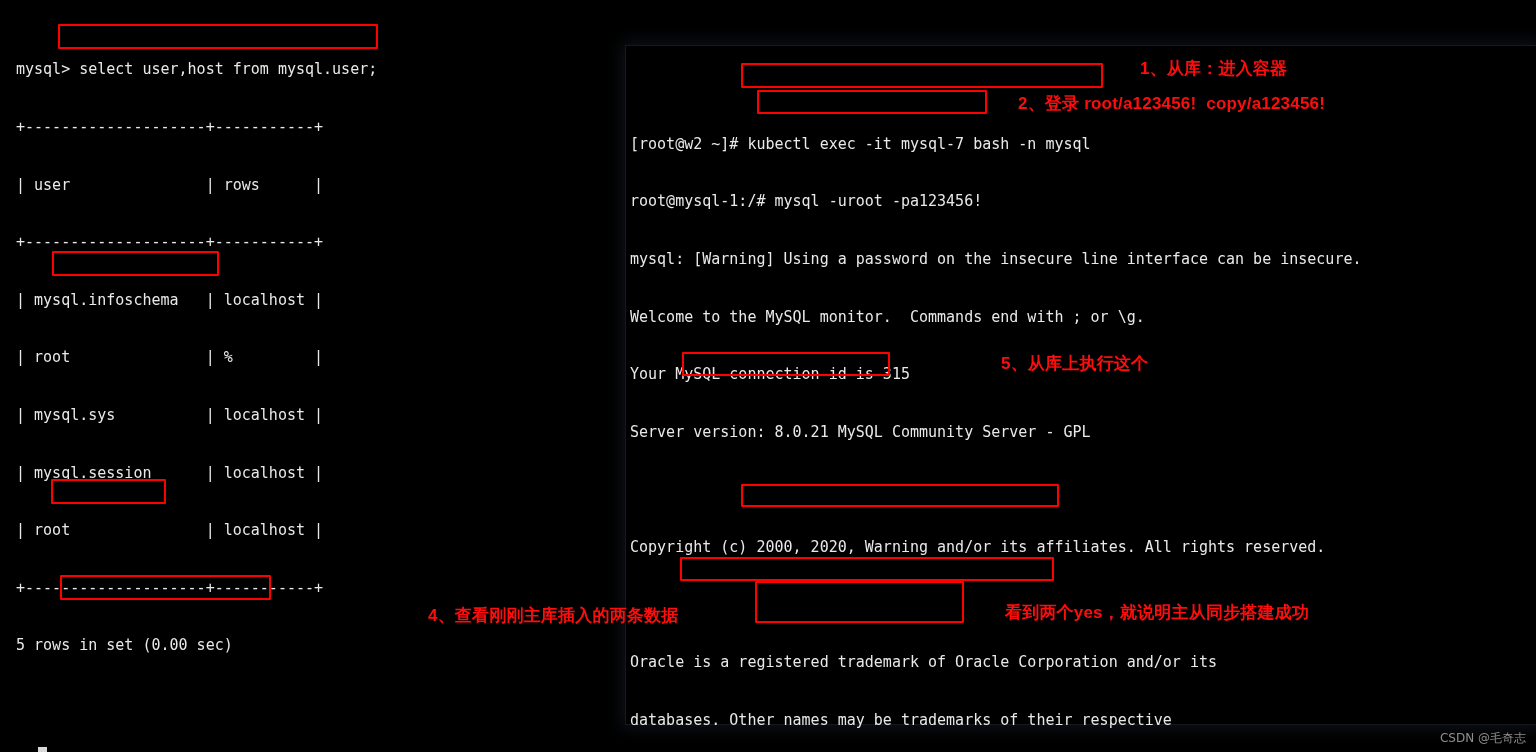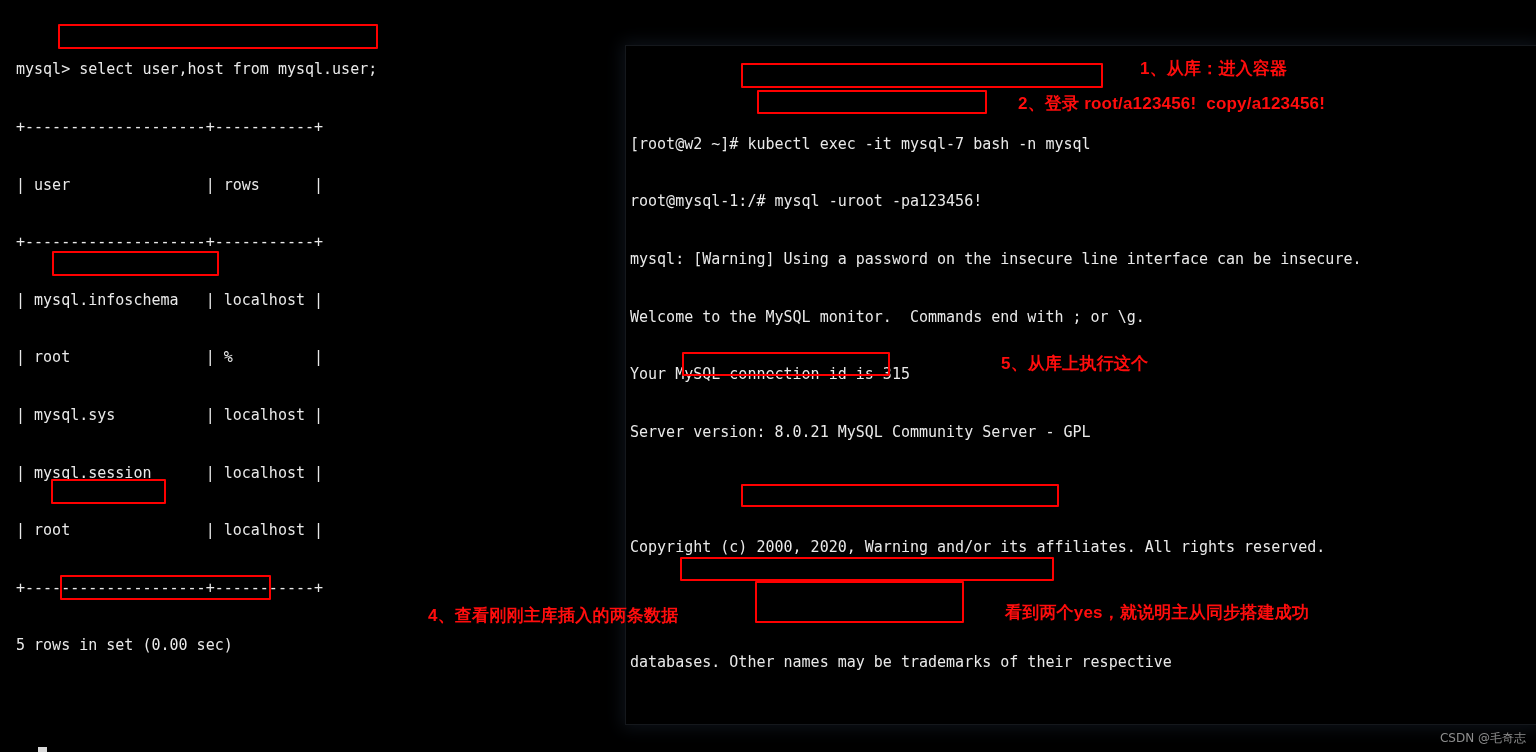--- a/index.html
+++ b/index.html
@@ -89,20 +89,21 @@
     <div style="padding:12px 0 0 4px;">
       <div class="ln t">[root@w2 ~]# kubectl exec -it mysql-7 bash -n mysql</div>
       <div class="ln t">root@mysql-1:/# mysql -uroot -pa123456!</div>
       <div class="ln t">mysql: [Warning] Using a password on the insecure line interface can be insecure.</div>
       <div class="ln t">Welcome to the MySQL monitor.  Commands end with ; or \g.</div>
       <div class="ln t">Your MySQL connection id is 315</div>
       <div class="ln t">Server version: 8.0.21 MySQL Community Server - GPL</div>
       <div class="ln t"></div>
       <div class="ln t">Copyright (c) 2000, 2020, Warning and/or its affiliates. All rights reserved.</div>
       <div class="ln t"></div>
+      <div class="ln t">Oracle is a registered trademark of Oracle Corporation and/or its</div>
       <div class="ln t">databases. Other names may be trademarks of their respective</div>
       
       
       
       
       
       
 
       
       

